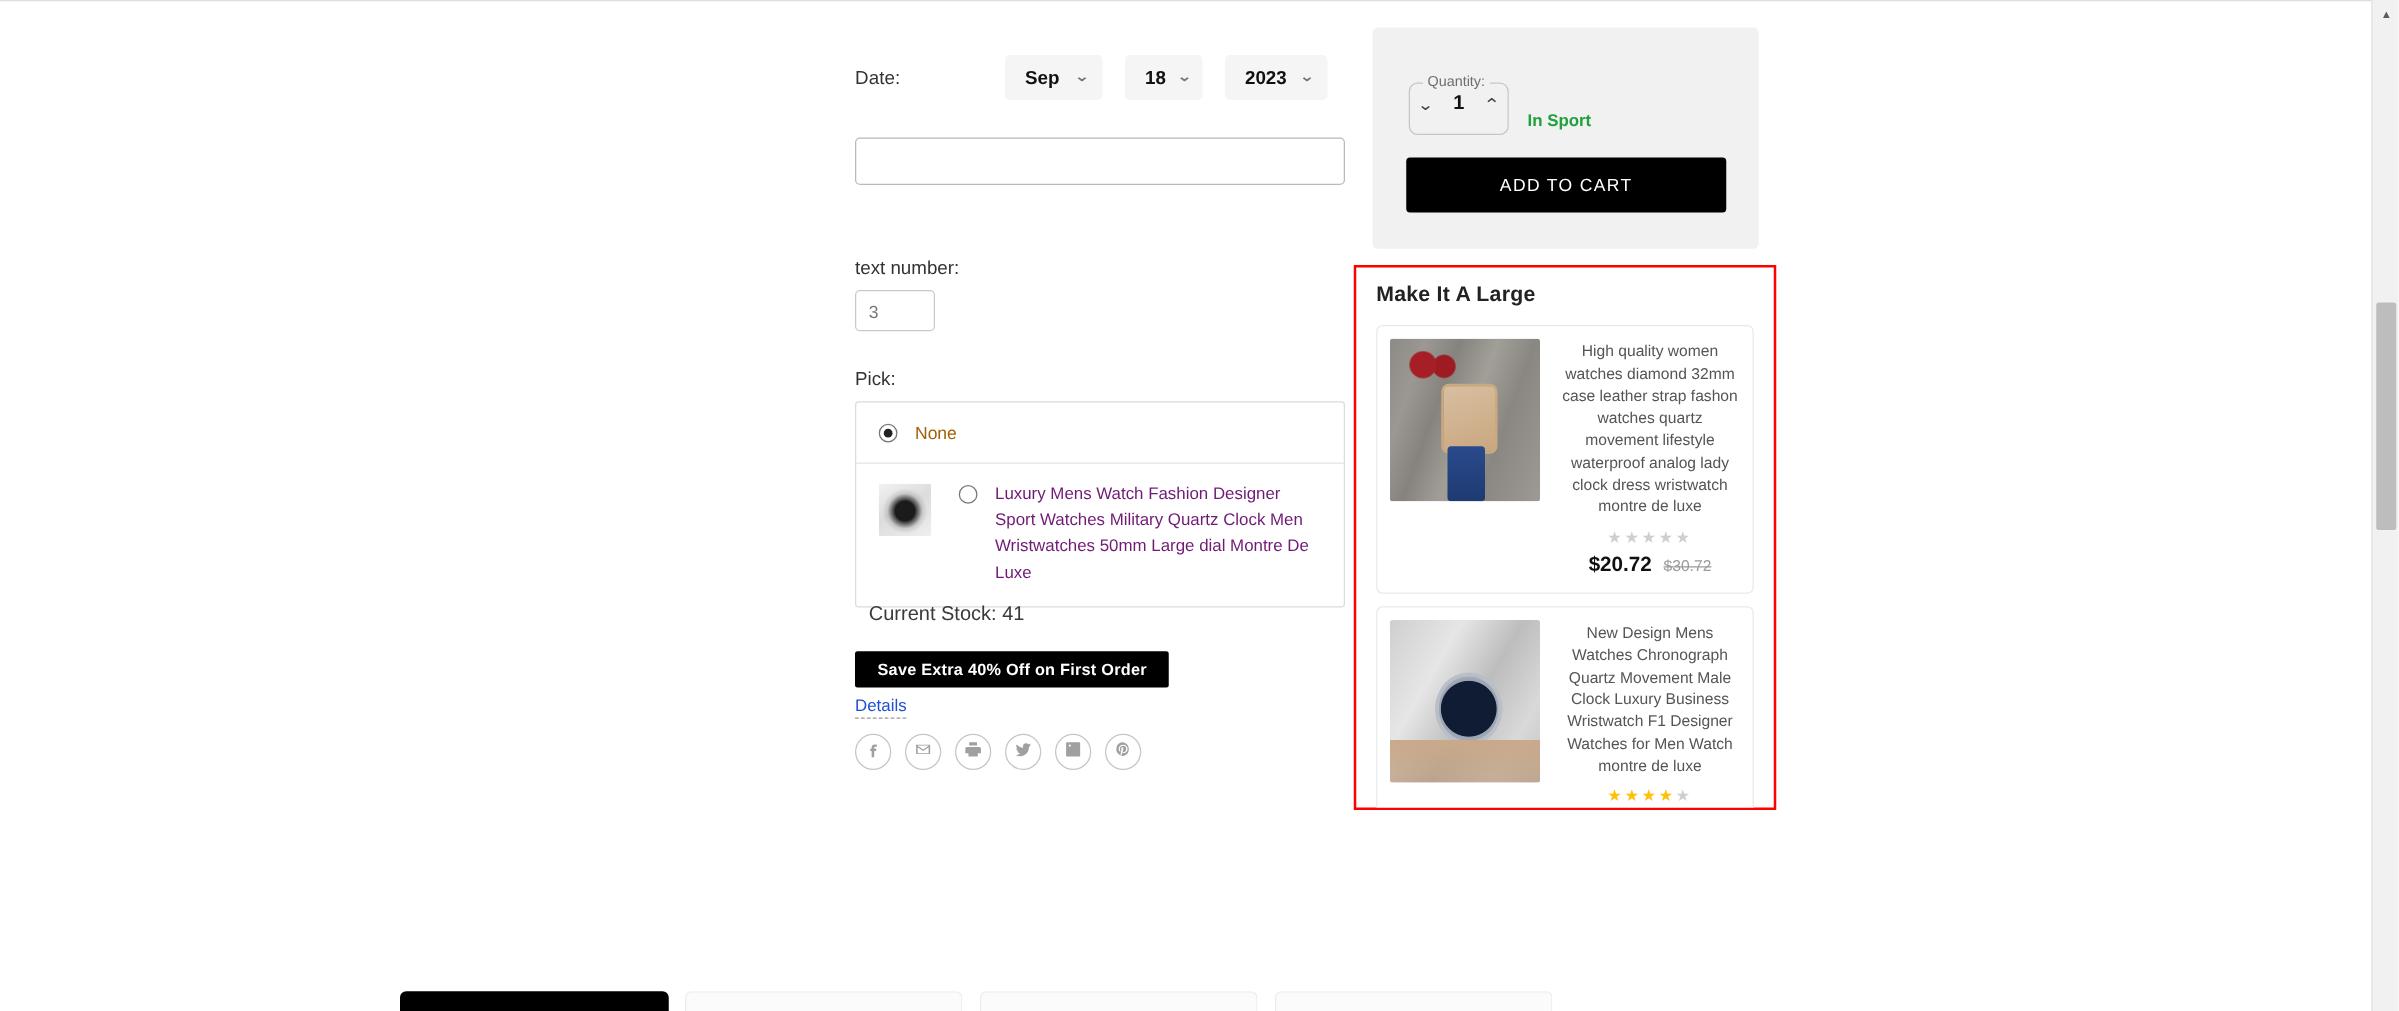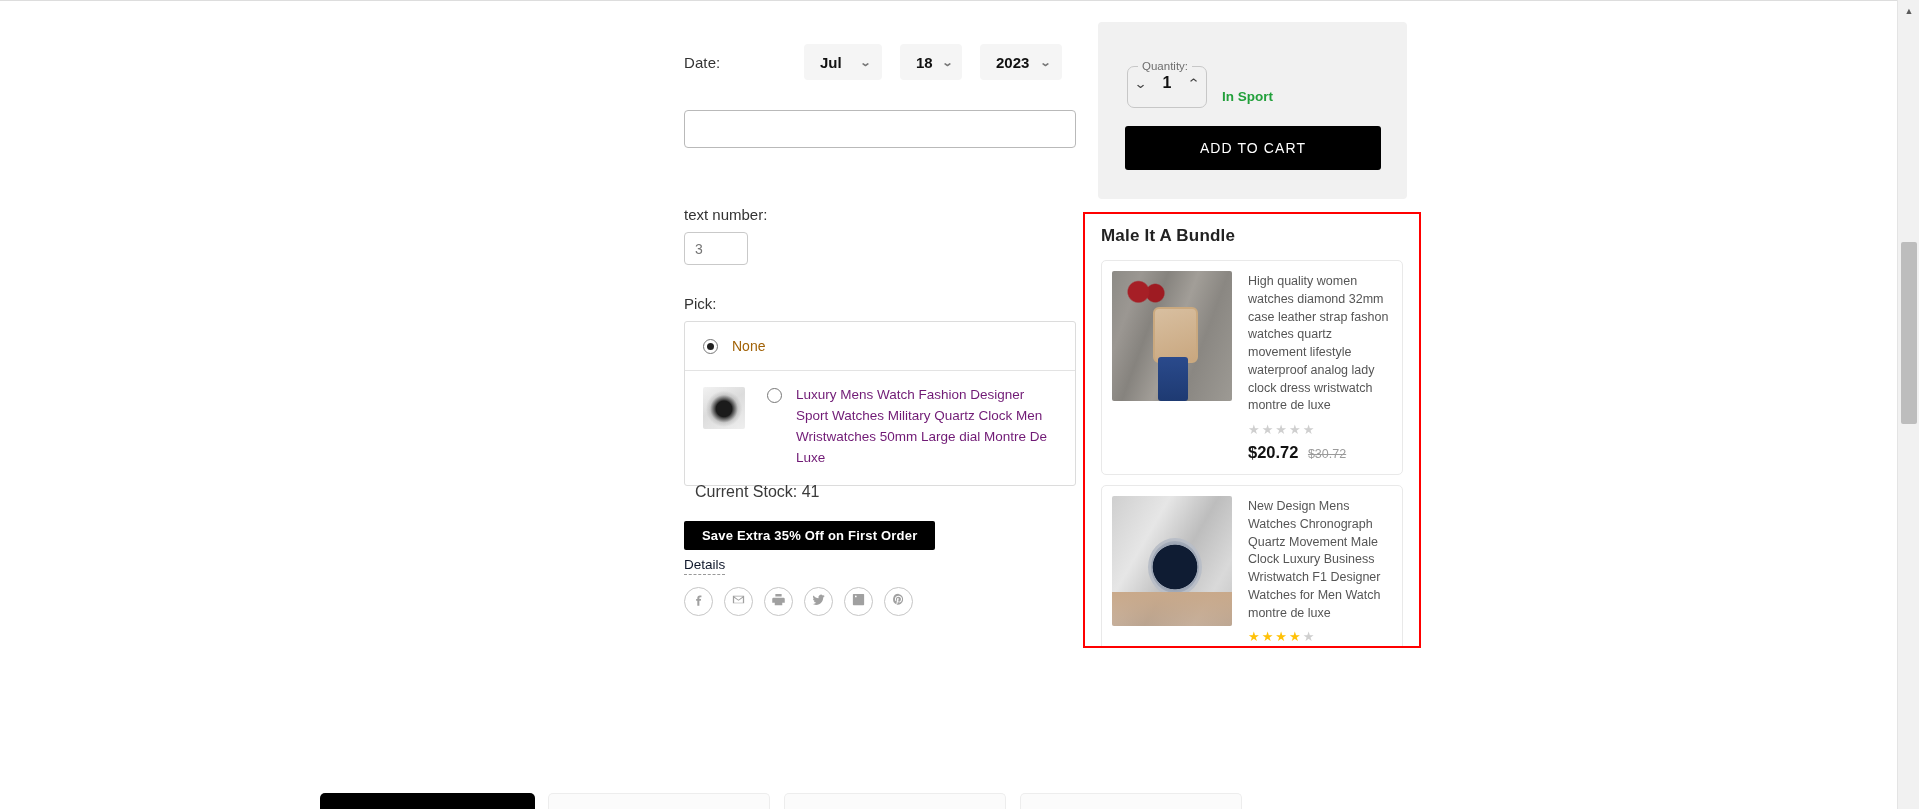--- a/index.html
+++ b/index.html
@@ -209,21 +209,21 @@
     padding: 7px 18px;
     border-radius: 2px;
     letter-spacing: .2px;
     display: inline-block;
     cursor: pointer;
   }
   .details-link {
     position: absolute;
     left: 684px; top: 557px;
     font-size: 13.5px;
-    color: #0f172a;
+    color: #1d4ed8;
     border-bottom: 1px dashed #999999;
     padding-bottom: 2px;
     cursor: pointer;
     display: inline-block;
   }
 
   
   .social-row {
     position: absolute;
     left: 684px; top: 587px;
@@ -330,20 +330,21 @@
     letter-spacing: .2px;
   }
   .bundle-card {
     position: relative;
     margin: 14px 16px 0 16px;
     border: 1px solid #e9e9e9;
     border-radius: 5px;
     display: flex;
     padding: 10px 10px 12px 10px;
     background: #ffffff;
+    text-align: center;
   }
   .bundle-card.second { margin-top: 10px; }
   .bundle-img {
     width: 120px;
     height: 130px;
     flex: 0 0 auto;
     border-radius: 2px;
     background: #cfcfcf;
     overflow: hidden;
     position: relative;
@@ -451,21 +452,21 @@
 <body>
 
 <div class="page">
 
   <div class="topline"></div>
 
   <div class="date-row">
     <span class="field-label">Date:</span>
 
     <div class="select-box month">
-      <span>Jul</span>
+      <span>Sep</span>
       <span class="caret">⌄</span>
     </div>
 
     <div class="select-box day">
       <span>18</span>
       <span class="caret">⌄</span>
     </div>
 
     <div class="select-box year">
       <span>2023</span>
@@ -494,21 +495,21 @@
       <div class="pick-option second">
         <span class="pick-thumb"></span>
         <span class="radio"></span>
         <span class="pick-text">Luxury Mens Watch Fashion Designer Sport Watches Military Quartz Clock Men Wristwatches 50mm Large dial Montre De Luxe</span>
       </div>
 
     </div>
   </div>
 
   <div class="stock-line">Current Stock: 41</div>
-  <div class="promo">Save Extra 35% Off on First Order</div>
+  <div class="promo">Save Extra 40% Off on First Order</div>
   <div class="details-link">Details</div>
 
   <div class="social-row">
     <div class="social-btn">
       <span>
         <svg width="15" height="15" viewBox="0 0 24 24">
             <path d="M14.5 8.5h2.2V5.6h-2.6c-2.6 0-4 1.5-4 3.9v1.6H8.2v3h1.9V22h3.3v-7.9h2.3l.4-3h-2.7V9.8c0-.9.3-1.3 1.1-1.3z"></path>
           </svg>
       </span>
     </div>
@@ -556,21 +557,21 @@
         <span class="qty-btn">⌄</span>
         <span class="qty-value">1</span>
         <span class="qty-btn">⌃</span>
       </div>
     </fieldset>
     <div class="stock-badge">In Sport</div>
     <button class="atc-btn">ADD TO CART</button>
   </div>
 
   <div class="bundle-panel">
-    <div class="bundle-title">Male It A Bundle</div>
+    <div class="bundle-title">Make It A Large</div>
 
     <div class="bundle-card">
       <div class="bundle-img img-a"></div>
       <div class="bundle-info">
         <p class="bundle-desc">High quality women watches diamond 32mm case leather strap fashon watches quartz movement lifestyle waterproof analog lady clock dress wristwatch montre de luxe</p>
         <div class="stars">
           <span class="star-off">★</span><span class="star-off">★</span><span class="star-off">★</span><span class="star-off">★</span><span class="star-off">★</span>
         </div>
         <div class="price-row">
           <span class="price-now">$20.72</span>

